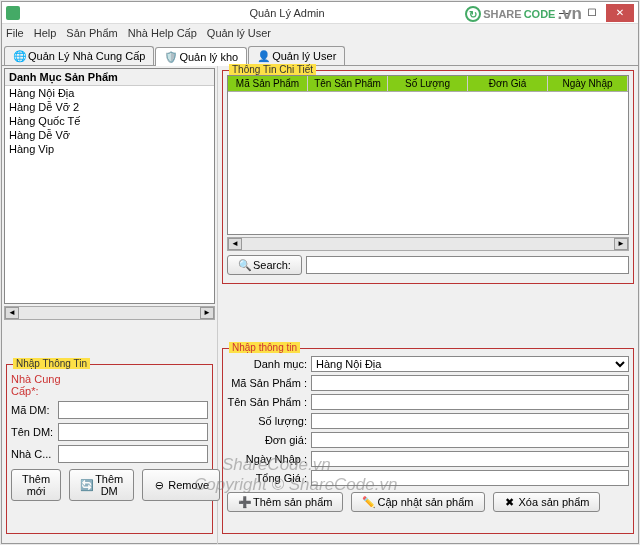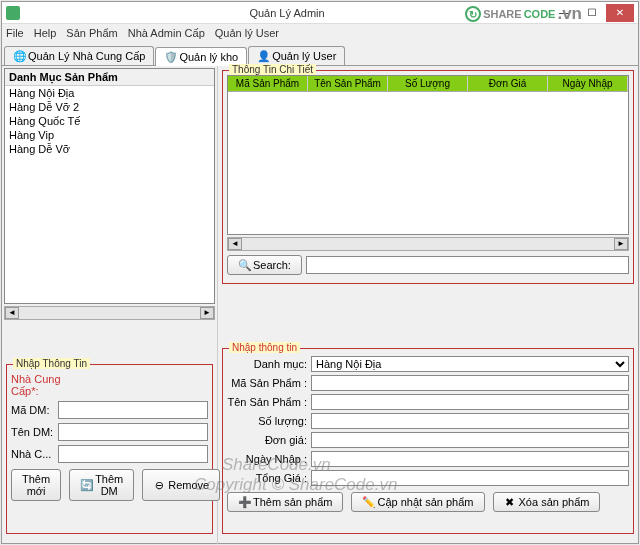--- a/index.html
+++ b/index.html
@@ -16,21 +16,21 @@
 .logo-watermark { position: absolute; top: 2px; right: 56px; font-weight: bold; color: #7aa; font-size: 14px; display: flex; align-items: center; gap: 2px; }
 .logo-watermark .c-icon { width: 16px; height: 16px; border: 2px solid #4a6; border-radius: 50%; display: inline-flex; align-items: center; justify-content: center; color: #4a6; font-size: 10px; }
 .tabs { height: 24px; display: flex; align-items: flex-end; padding: 0 2px; border-bottom: 1px solid #999; background: #f0f0f0; }
 .tab { padding: 3px 8px; border: 1px solid #999; border-bottom: none; background: #f0f0f0; margin-right: 1px; border-radius: 3px 3px 0 0; display: flex; align-items: center; gap: 3px; cursor: pointer; }
 .tab.active { background: #fff; position: relative; top: 1px; }
 .tab .ticon { width: 12px; height: 12px; display: inline-block; }
 .content { display: flex; height: 478px; }
 .left-pane { width: 215px; padding: 2px; display: flex; flex-direction: column; }
 .right-pane { flex: 1; padding: 2px; display: flex; flex-direction: column; border-left: 1px solid #ccc; }
 .fieldset { border: 1px solid #b33; margin: 2px; padding: 4px; position: relative; }
-.legend { position: absolute; top: -7px; left: 6px; background: #fef9c3; padding: 0 3px; font-size: 10px; color: #333; }
+.legend { position: absolute; top: -7px; left: 6px; background: #fde047; padding: 0 3px; font-size: 10px; color: #333; }
 .legend.red { color: #c33; }
 .list { background: #fff; border: 1px solid #888; height: 236px; overflow: auto; }
 .list-header { background: #f0f0f0; padding: 2px 4px; font-weight: bold; border-bottom: 1px solid #ccc; }
 .list-item { padding: 1px 4px; cursor: pointer; }
 .scroll-h { height: 14px; background: #e8e8e8; border: 1px solid #aaa; display: flex; margin-top: 2px; }
 .scroll-btn { width: 14px; background: #ddd; border: 1px solid #999; text-align: center; font-size: 8px; line-height: 10px; }
 .scroll-track { flex: 1; }
 .table-area { background: #fff; border: 1px solid #888; height: 160px; }
 .table-head { display: flex; background: #84cc16; border-bottom: 1px solid #aaa; }
 .table-head div { flex: 1; padding: 2px 4px; border-right: 1px solid #ccc; text-align: center; font-size: 10px; }
@@ -69,21 +69,21 @@
     <span class="c-icon">↻</span>
     <span style="color:#888">SHARE</span>
       <span style="color:#4a6">CODE</span>
       <span style="color:#888;font-size:17px">.vn</span>
   </div>
 
   <div class="menubar">
     <span>File</span>
     <span>Help</span>
     <span>Sản Phẩm</span>
-    <span>Nhà Admin Cấp</span>
+    <span>Nhà Help Cấp</span>
     <span>Quản lý User</span>
   </div>
 
   <div class="tabs">
     <div class="tab">
         <span class="ticon">🌐</span>
         <span>Quản Lý Nhà Cung Cấp</span>
       </div>
     <div class="tab active">
         <span class="ticon">🛡️</span>
@@ -95,22 +95,22 @@
       </div>
   </div>
 
   <div class="content">
     <div class="left-pane">
       <div class="list">
         <div class="list-header">Danh Mục Sản Phẩm</div>
         <div class="list-item">Hàng Nội Địa</div>
         <div class="list-item">Hàng Dễ Vỡ  2</div>
         <div class="list-item">Hàng Quốc Tế</div>
+        <div class="list-item">Hàng Dễ Vỡ</div>
         <div class="list-item">Hàng Vip</div>
-        <div class="list-item">Hàng Dễ Vỡ</div>
       </div>
       <div class="scroll-h">
           <div class="scroll-btn">◄</div>
           <div class="scroll-track"></div>
           <div class="scroll-btn">►</div>
         </div>
 
       <div style="height:42px"></div>
 
       <div class="fieldset" style="height:170px">

